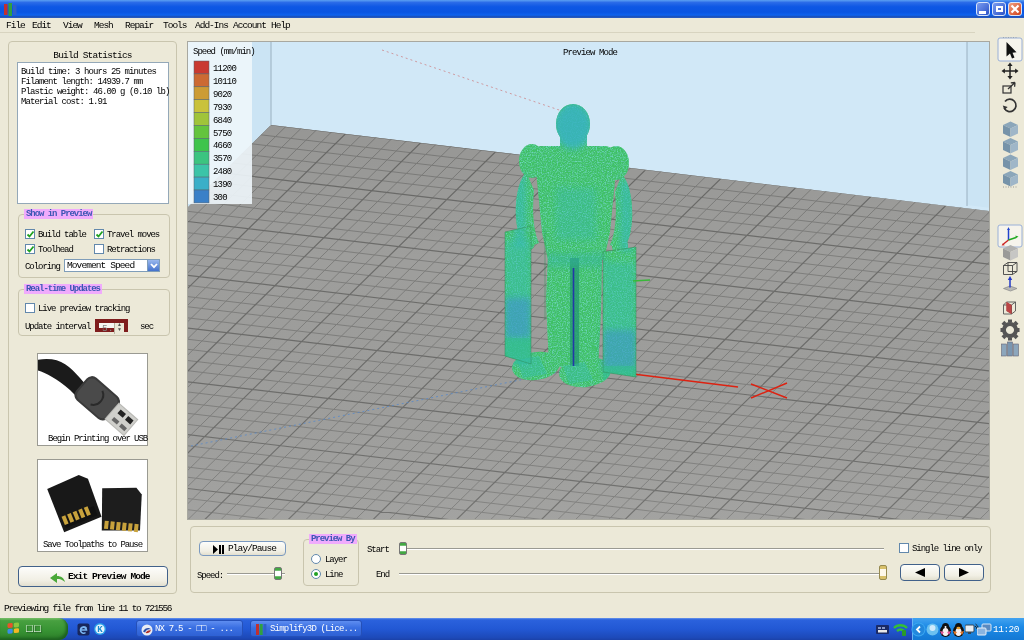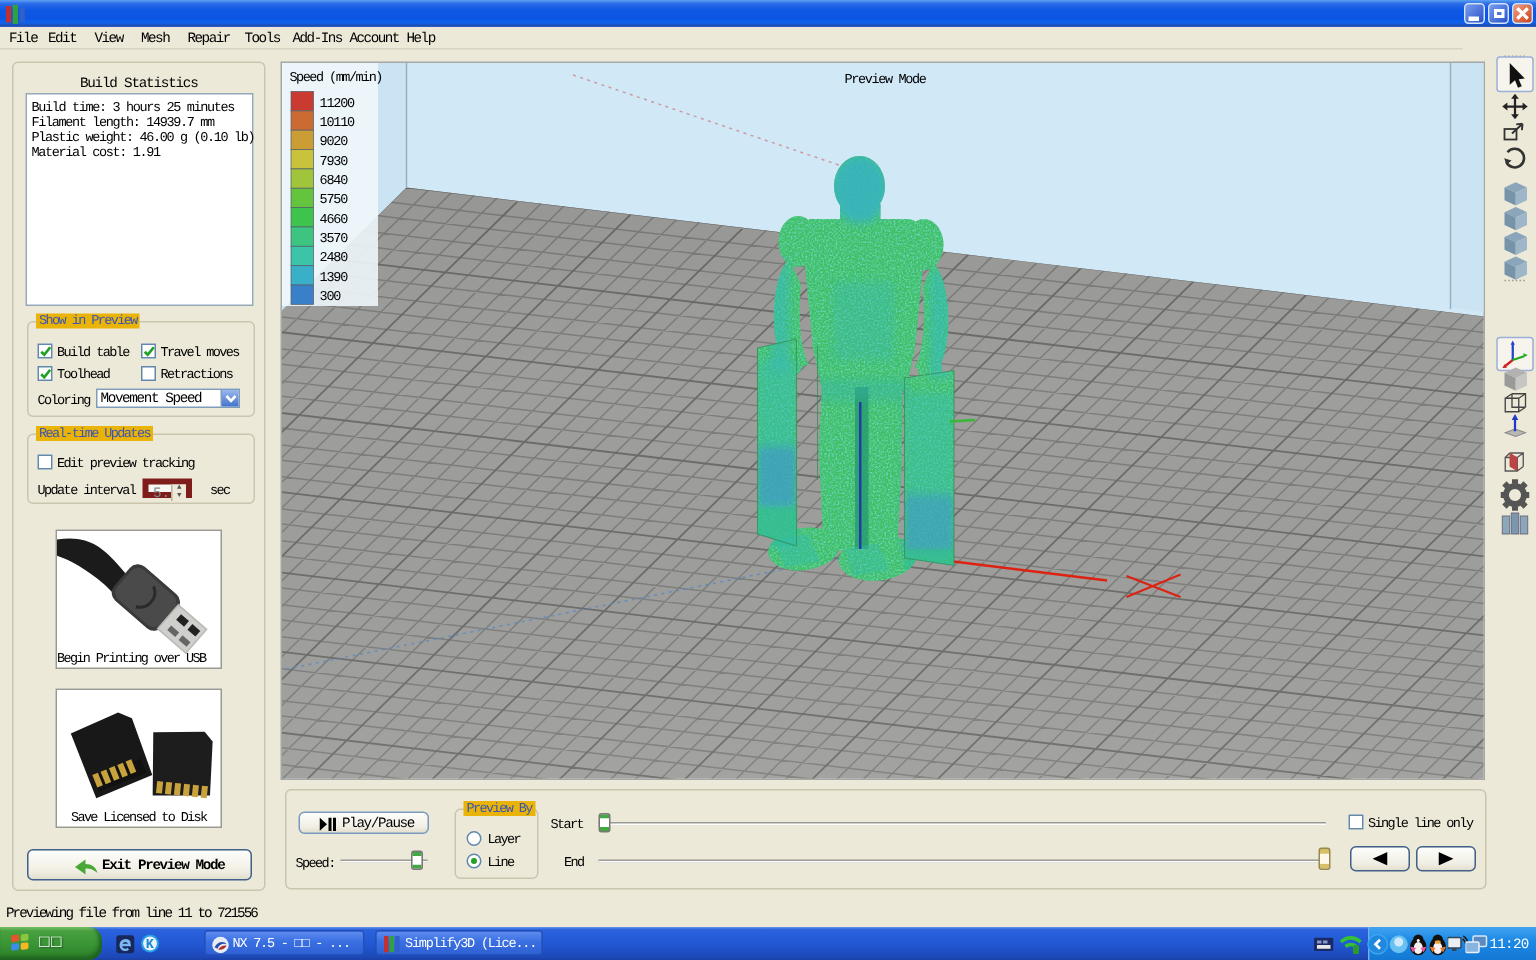--- a/index.html
+++ b/index.html
@@ -13,21 +13,21 @@
 .tbtn.max{left:992px;background:linear-gradient(135deg,#7a9cf0,#2a52c8)}
 .tbtn.cls{left:1008px;background:linear-gradient(135deg,#f0a080,#d04018)}
 
 #menu{left:0;top:18px;width:975px;height:15px;background:#ece9d8;border-bottom:1px solid #d8d4c0}
 #menu span{position:absolute;top:2px;letter-spacing:-1px;font-size:9.5px}
 
 .gbox{border:1px solid #c9c5ae;border-radius:4px}
 #lpanel{left:8px;top:41px;width:169px;height:553px}
 #bstat{left:8px;top:20px;width:152px;height:142px;background:#fff;border:1px solid #94a8b8;font-size:9px;letter-spacing:-0.9px;line-height:10px;padding:4px 0 0 3px;white-space:pre}
 .btitle{color:#000;font-weight:normal;letter-spacing:-0.8px}
-.gtitle{color:#3c56b4;font-weight:normal;letter-spacing:-1.05px;background:#eab308;padding:0 2px;font-size:9px}
+.gtitle{color:#3c56b4;font-weight:bold;letter-spacing:-1.05px;background:#f0abfc;padding:0 2px;font-size:9px}
 .cb{position:absolute;width:10px;height:10px;background:#fff;border:1px solid #6288ac}
 .rb{position:absolute;width:10px;height:10px;background:#fff;border:1px solid #6288ac;border-radius:50%}
 .lbl{position:absolute;letter-spacing:-1.05px;white-space:nowrap;font-size:9px}
 
 .xpbtn{position:absolute;background:linear-gradient(180deg,#fdfdfb,#f1efe4 70%,#e2dfcf);border:1px solid #41618a;border-radius:4px}
 
 .track{position:absolute;height:2px;background:#9a9a92;border-bottom:1px solid #fff}
 .thumbg{position:absolute;width:8px;height:13px;border:1px solid #777;border-radius:2px;background:linear-gradient(180deg,#43a843 0%,#43a843 22%,#fff 25%,#fff 75%,#43a843 78%,#43a843 100%)}
 .thumby{position:absolute;width:8px;height:15px;border:1px solid #968a50;border-radius:2px;background:linear-gradient(180deg,#d8c06a 0%,#d8c06a 22%,#fdf8ea 26%,#fdf8ea 74%,#d8c06a 78%,#d8c06a 100%)}
 
@@ -98,21 +98,21 @@
  <div class="abs" style="left:55px;top:217px;width:96px;height:13px;background:#fff;border:1px solid #7f9db9">
    <span style="position:absolute;left:2px;top:0px;letter-spacing:-0.9px">Movement Speed</span>
    <span style="position:absolute;right:0;top:0;width:12px;height:11px;background:linear-gradient(180deg,#9ab8ee,#4472cc);border-left:1px solid #7f9db9"><svg width="12" height="11">
           <path d="M3 4L6 7.2L9 4" stroke="#fff" stroke-width="1.8" fill="none"></path>
         </svg></span>
  </div>
 
  <div class="abs gbox" style="left:9px;top:247px;width:152px;height:47px"></div>
  <div class="abs gtitle" style="left:15px;top:242px">Real-time Updates</div>
  <span class="cb" style="left:16px;top:261px"></span>
-    <span class="lbl" style="left:29px;top:262px">Edit preview tracking</span>
+    <span class="lbl" style="left:29px;top:262px">Live preview tracking</span>
  <span class="lbl" style="left:16px;top:280px">Update interval</span>
  <div class="abs" style="left:86px;top:277px;width:33px;height:13px;background:#f6f6f2;border:4px solid #7f1d1d;color:#888">
   <span style="position:absolute;left:3px;top:0px">5.0</span>
   <span style="position:absolute;right:0;top:0;width:10px;height:11px;background:#ece9d8;border-left:1px solid #b8b4a0;font-size:5px;color:#555;text-align:center;line-height:5px">▲<br>▼</span>
  </div>
  <span class="lbl" style="left:131px;top:280px">sec</span>
 
  <div class="abs" style="left:28px;top:311px;width:111px;height:93px;background:#fff;border:1px solid #9a9a92">
   <svg width="109" height="91">
     <path d="M-2 6 C 20 2, 30 10, 42 24 L 54 38 L 44 48 L 32 36 C 18 24, 6 18, -2 16 Z" fill="#1b1b1b"></path>
@@ -121,21 +121,21 @@
       <rect x="40" y="32" width="38" height="26" rx="6" fill="#4a4a4a"></rect>
       <path d="M58 36 a10 10 0 0 1 0 18" stroke="#2a2a2a" stroke-width="2" fill="none"></path>
       <rect x="78" y="34" width="26" height="22" fill="#b8b8b4"></rect>
       <rect x="79" y="35" width="24" height="20" fill="#cfcfcb"></rect>
       <rect x="84" y="38" width="7px" height="5" fill="#222"></rect>
       <rect x="94" y="38" width="7" height="5" fill="#222"></rect>
       <rect x="84" y="48" width="7" height="4" fill="#666"></rect>
       <rect x="94" y="48" width="7" height="4" fill="#666"></rect>
     </g>
   </svg>
-  <div class="abs" style="left:0;bottom:1px;width:100%;text-align:left;letter-spacing:-1.1px;font-size:9px">Begin Printing over USB</div>
+  <div class="abs" style="left:0;bottom:1px;width:100%;text-align:right;letter-spacing:-1.1px;font-size:9px">Begin Printing over USB</div>
  </div>
 
  <div class="abs" style="left:28px;top:417px;width:111px;height:93px;background:#fff;border:1px solid #9a9a92">
   <svg width="109" height="91">
    <g transform="rotate(-14 40 45)">
     <path d="M14 22 L48 16 L56 22 L60 62 L20 68 Z" fill="#181818"></path>
     <rect x="22" y="52" width="34" height="10" transform="rotate(-8 39 57)" fill="#111"></rect>
     <g transform="rotate(-8 24 58)">
             <rect x="22" y="52" width="4" height="9" fill="#c8a23c"></rect>
             <rect x="28" y="52" width="4" height="9" fill="#c8a23c"></rect>
@@ -149,21 +149,21 @@
     <g>
             <rect x="68" y="62" width="4" height="8" fill="#c8a23c"></rect>
             <rect x="74" y="62" width="4" height="8" fill="#c8a23c"></rect>
             <rect x="80" y="62" width="4" height="8" fill="#c8a23c"></rect>
             <rect x="86" y="62" width="4" height="8" fill="#c8a23c"></rect>
             <rect x="92" y="62" width="4" height="8" fill="#c8a23c"></rect>
             <rect x="98" y="62" width="4" height="8" fill="#c8a23c"></rect>
           </g>
    </g>
   </svg>
-  <div class="abs" style="left:0;bottom:1px;width:100%;text-align:center;letter-spacing:-1.1px;font-size:9px">Save Licensed to Disk</div>
+  <div class="abs" style="left:0;bottom:1px;width:100%;text-align:center;letter-spacing:-1.1px;font-size:9px">Save Toolpaths to Pause</div>
  </div>
 
  <div class="xpbtn" style="left:9px;top:524px;width:150px;height:21px;border-width:1.5px">
   <svg width="18" height="13" style="position:absolute;left:29px;top:4px">
         <path d="M2 7 L9 2 L9 5 C13 5 16 7 17 11 C14 8.5 12 8 9 8 L9 12 Z" fill="#4aa838"></path>
       </svg>
   <span style="position:absolute;left:49px;top:4px;font-weight:bold;letter-spacing:-0.9px">Exit Preview Mode</span>
  </div>
 </div>
 

